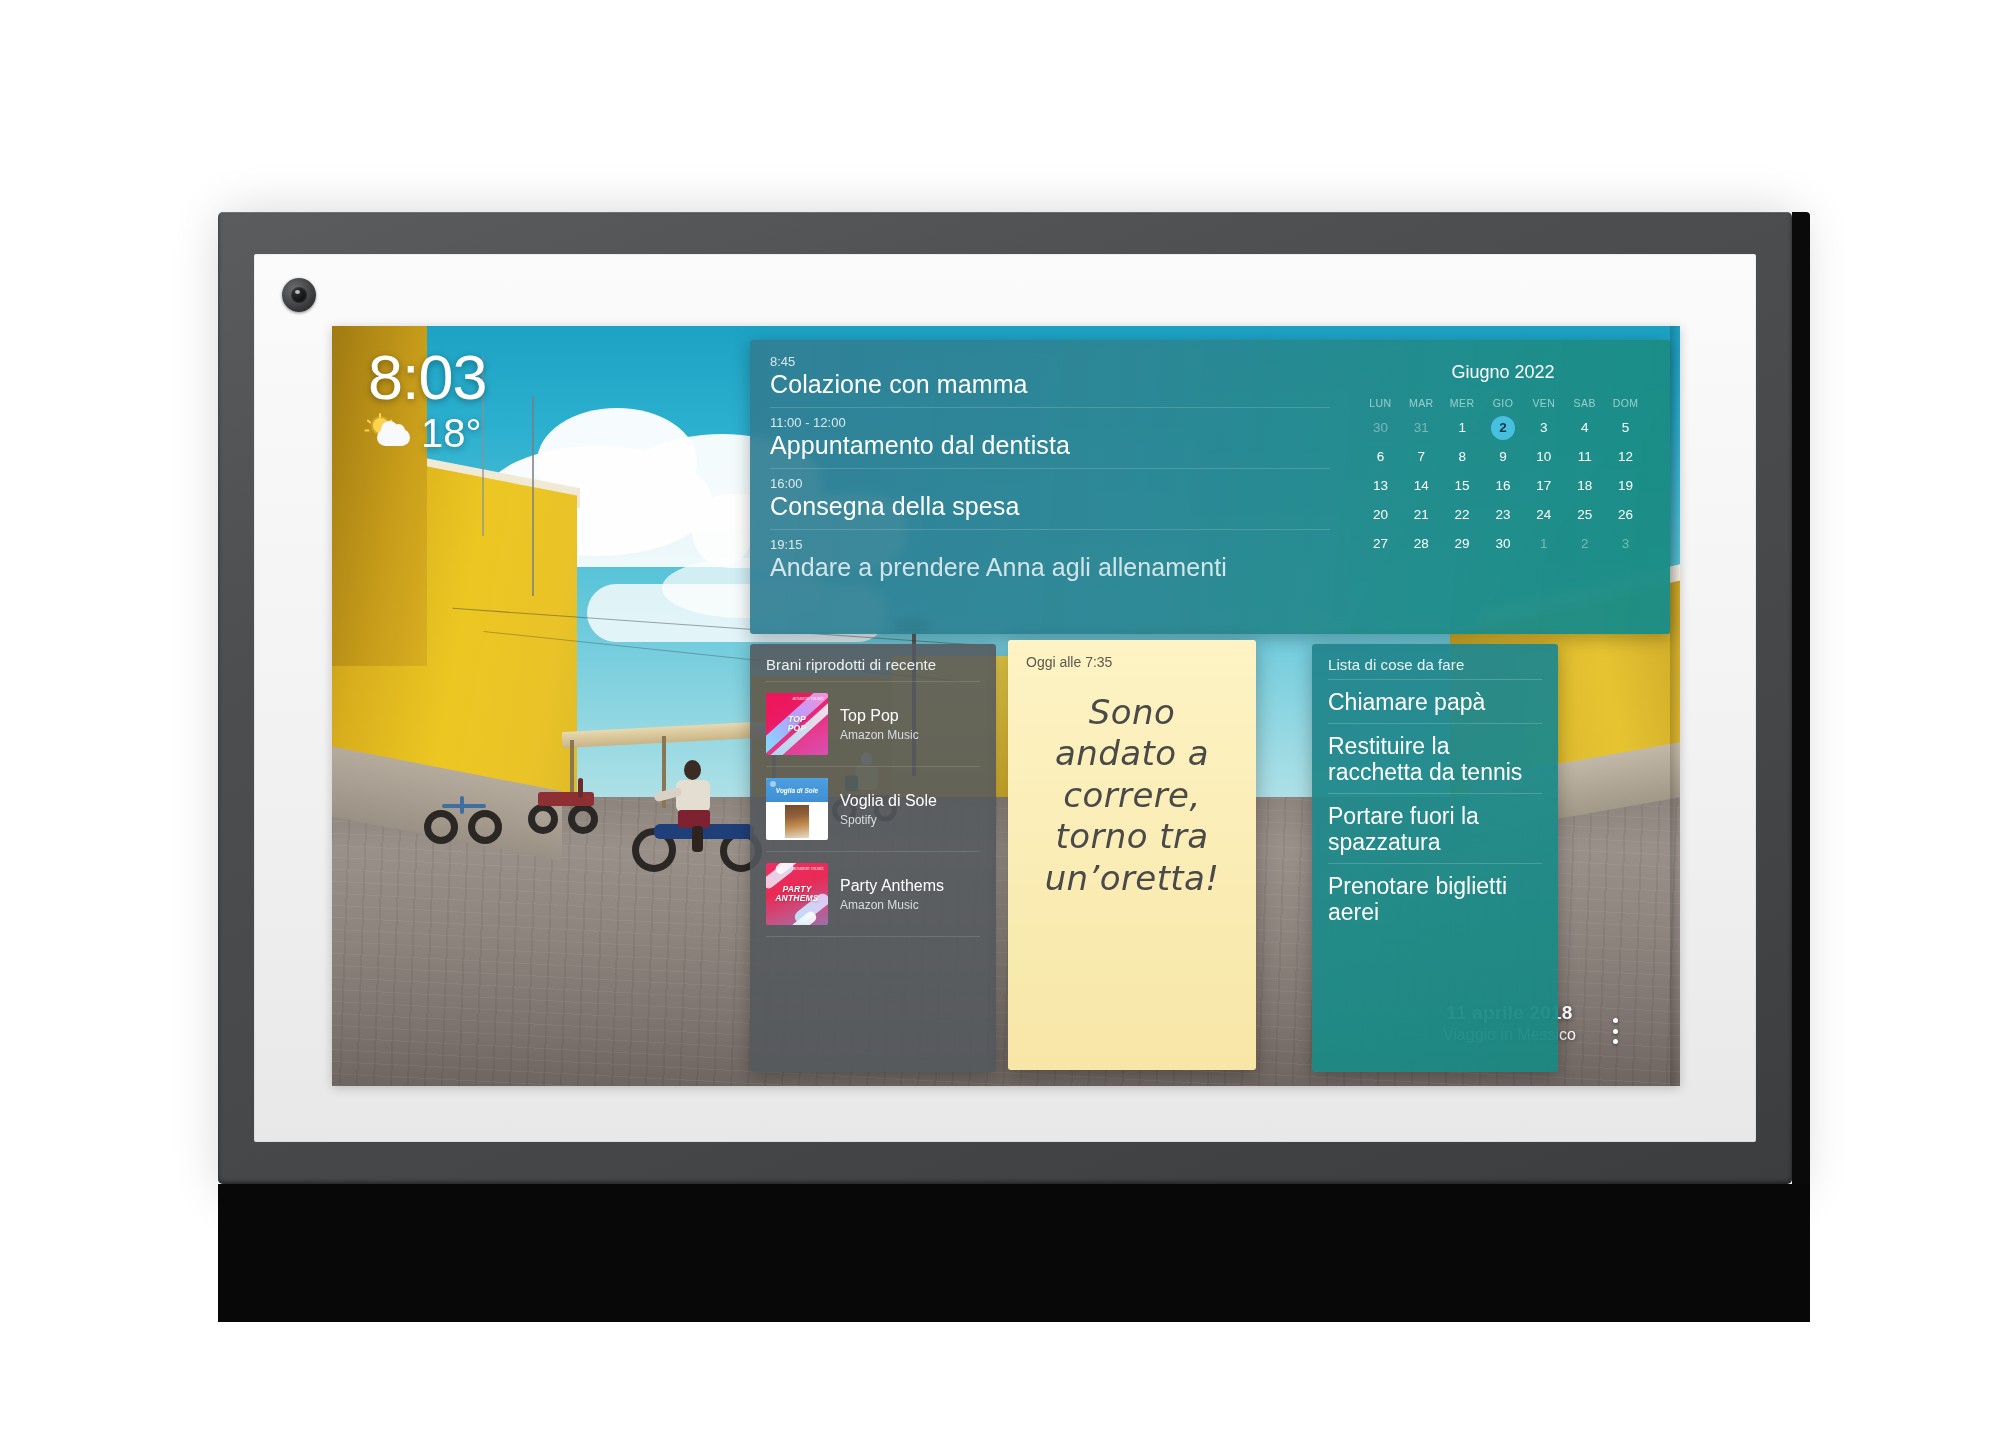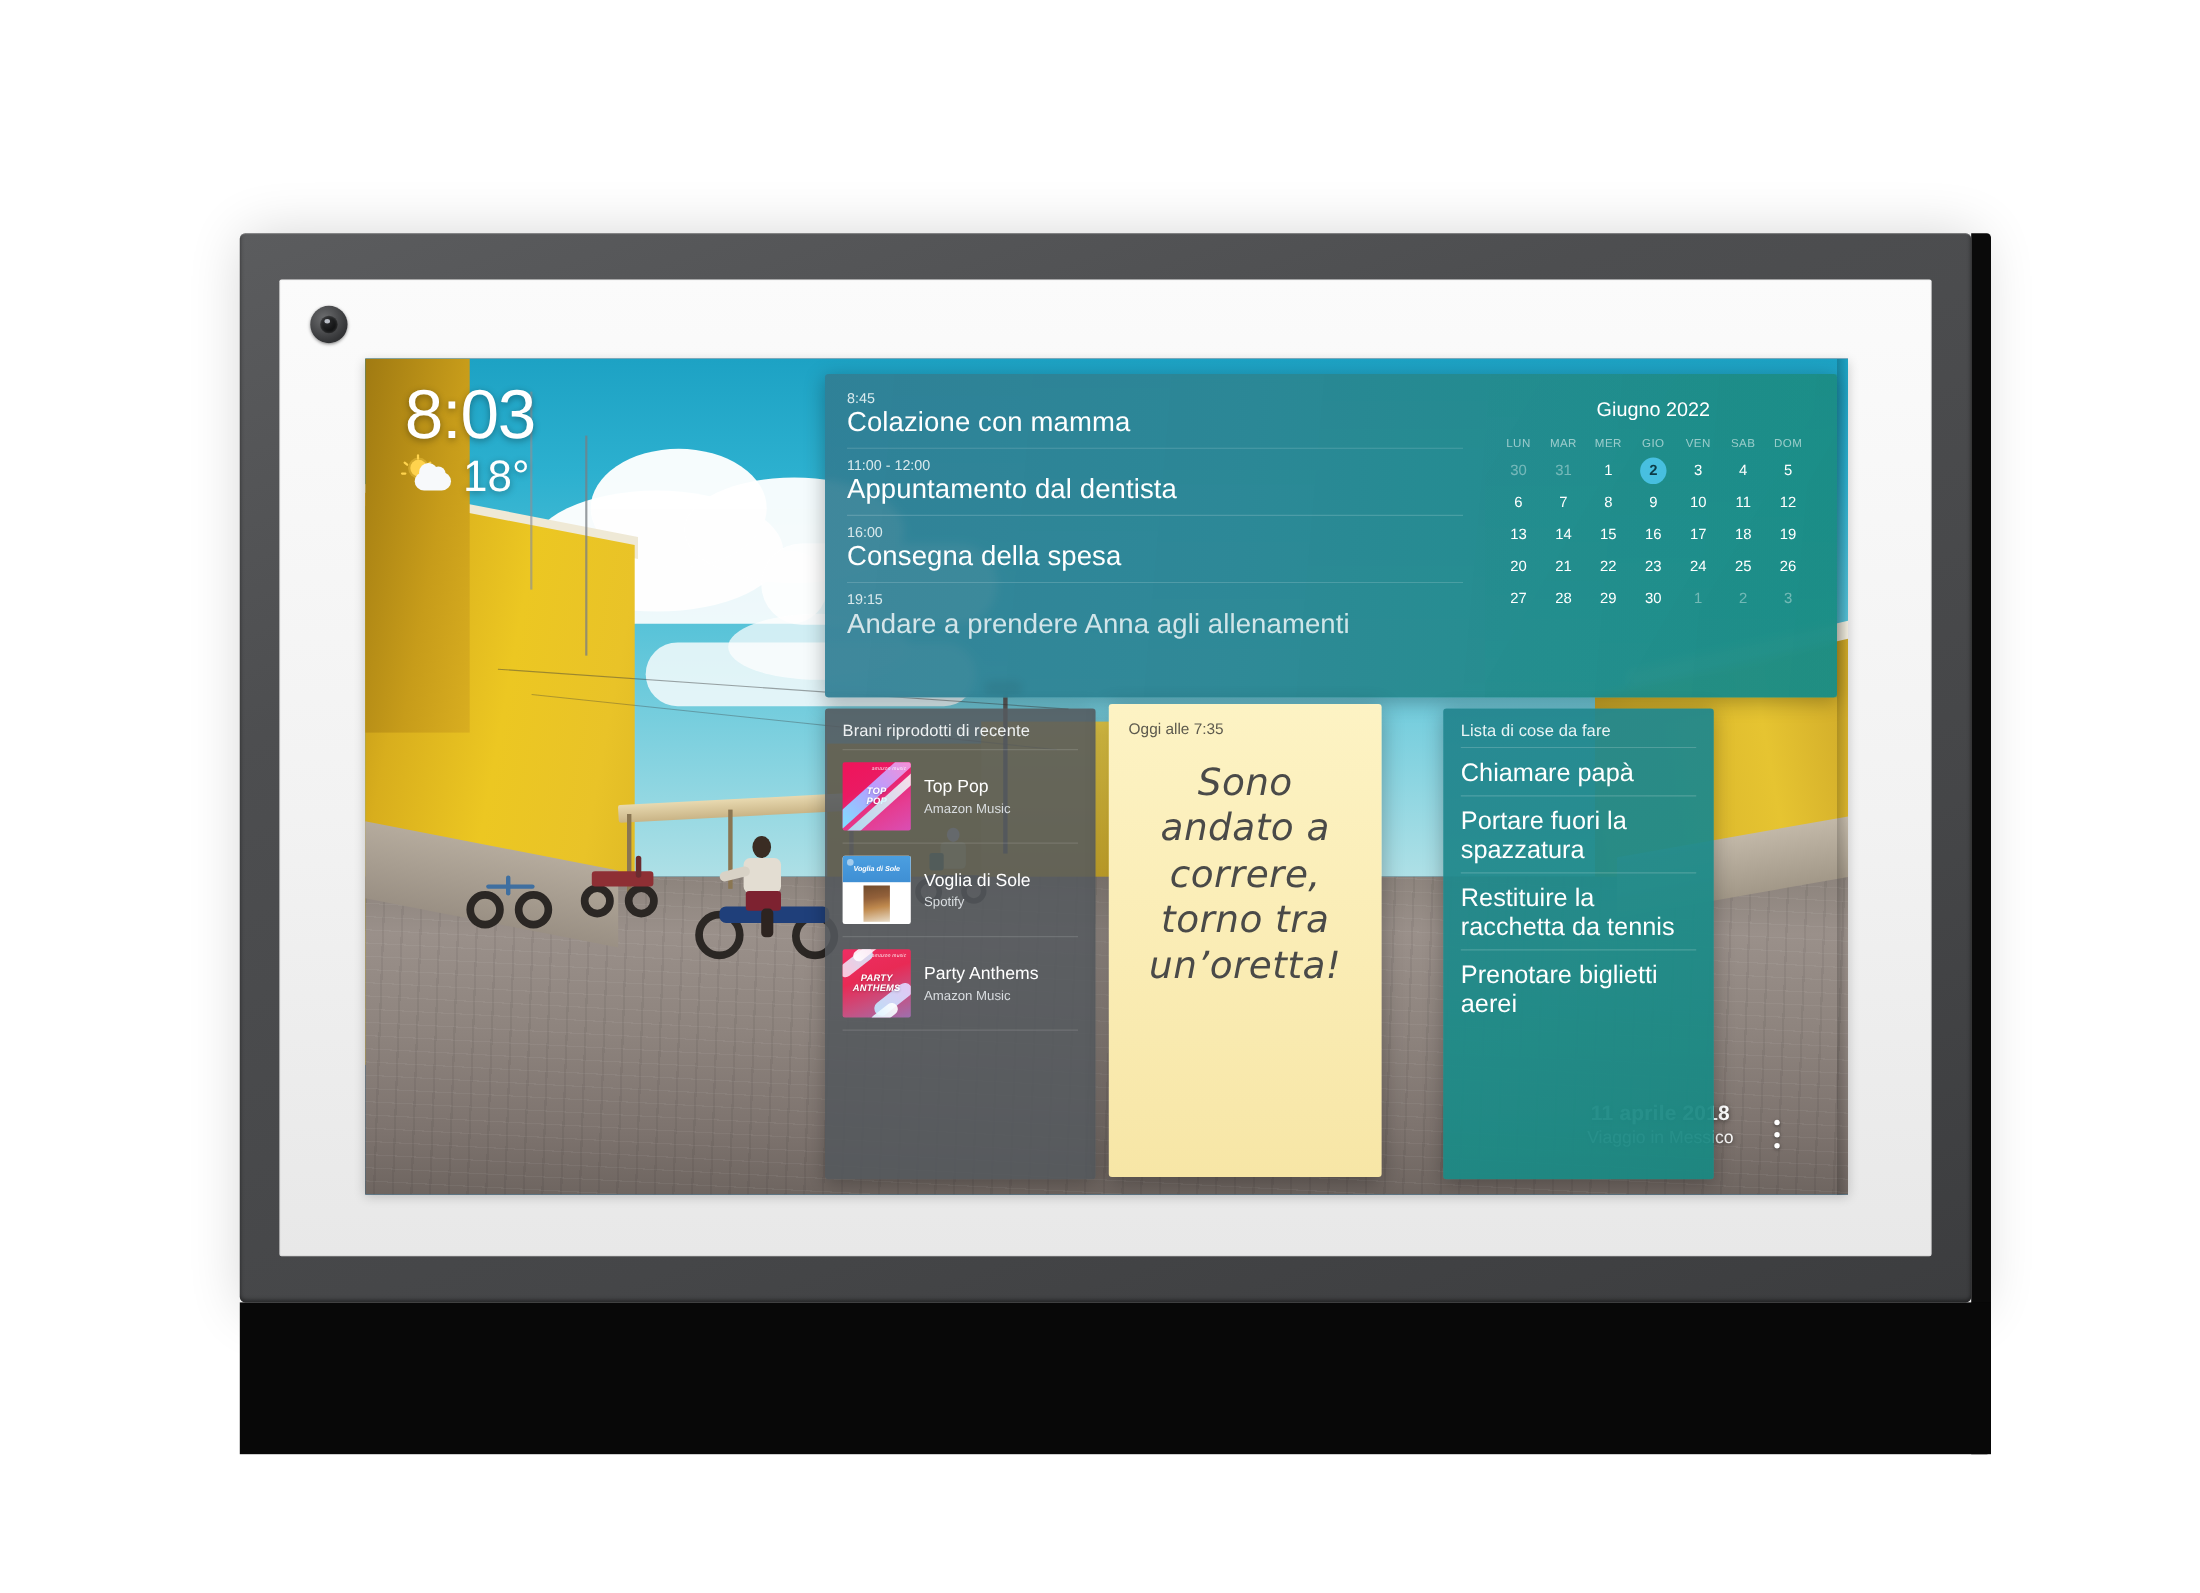--- a/index.html
+++ b/index.html
@@ -53,21 +53,21 @@
     box-shadow: inset 0 0 3px rgba(255,255,255,.25);
   }
   .camera::before{
     content:""; position:absolute; left:13px; top:12px; width:5px; height:4px; border-radius:50%;
     background:rgba(210,215,225,.85); z-index:2;
   }
 
   
   .screen{
     position:absolute; left:332px; top:326px; width:1348px; height:760px;
-    overflow:hidden; background:#0c4a6e;
+    overflow:hidden; background:#15803d;
     box-shadow: 0 2px 10px rgba(0,0,0,.2);
   }
 
   
   .photo{ position:absolute; inset:0; overflow:hidden; }
   .sky{
     position:absolute; left:0; top:0; width:100%; height:62%;
     background:linear-gradient(180deg,#1da2c4 0%, #2cb0cf 22%, #55c2d8 50%, #86d3e0 78%, #aee0e6 100%);
   }
   .cloud{ position:absolute; background:#fff; border-radius:50%; filter:blur(.4px); }
@@ -546,20 +546,20 @@
     </div>
 
     <div class="panel note-panel">
       <div class="note-time">Oggi alle 7:35</div>
       <div class="note-body">Sono andato a correre, torno tra un’oretta!</div>
     </div>
 
     <div class="panel todo-panel">
       <div class="panel-title">Lista di cose da fare</div>
       <div class="todo">Chiamare papà</div>
+      <div class="todo">Restituire la racchetta da tennis</div>
       <div class="todo">Portare fuori la spazzatura</div>
-      <div class="todo">Restituire la racchetta da tennis</div>
       <div class="todo">Prenotare biglietti aerei</div>
     </div>
 
     <div class="screen-edge"></div>
   </div>
 </div>
 
 </body></html>

